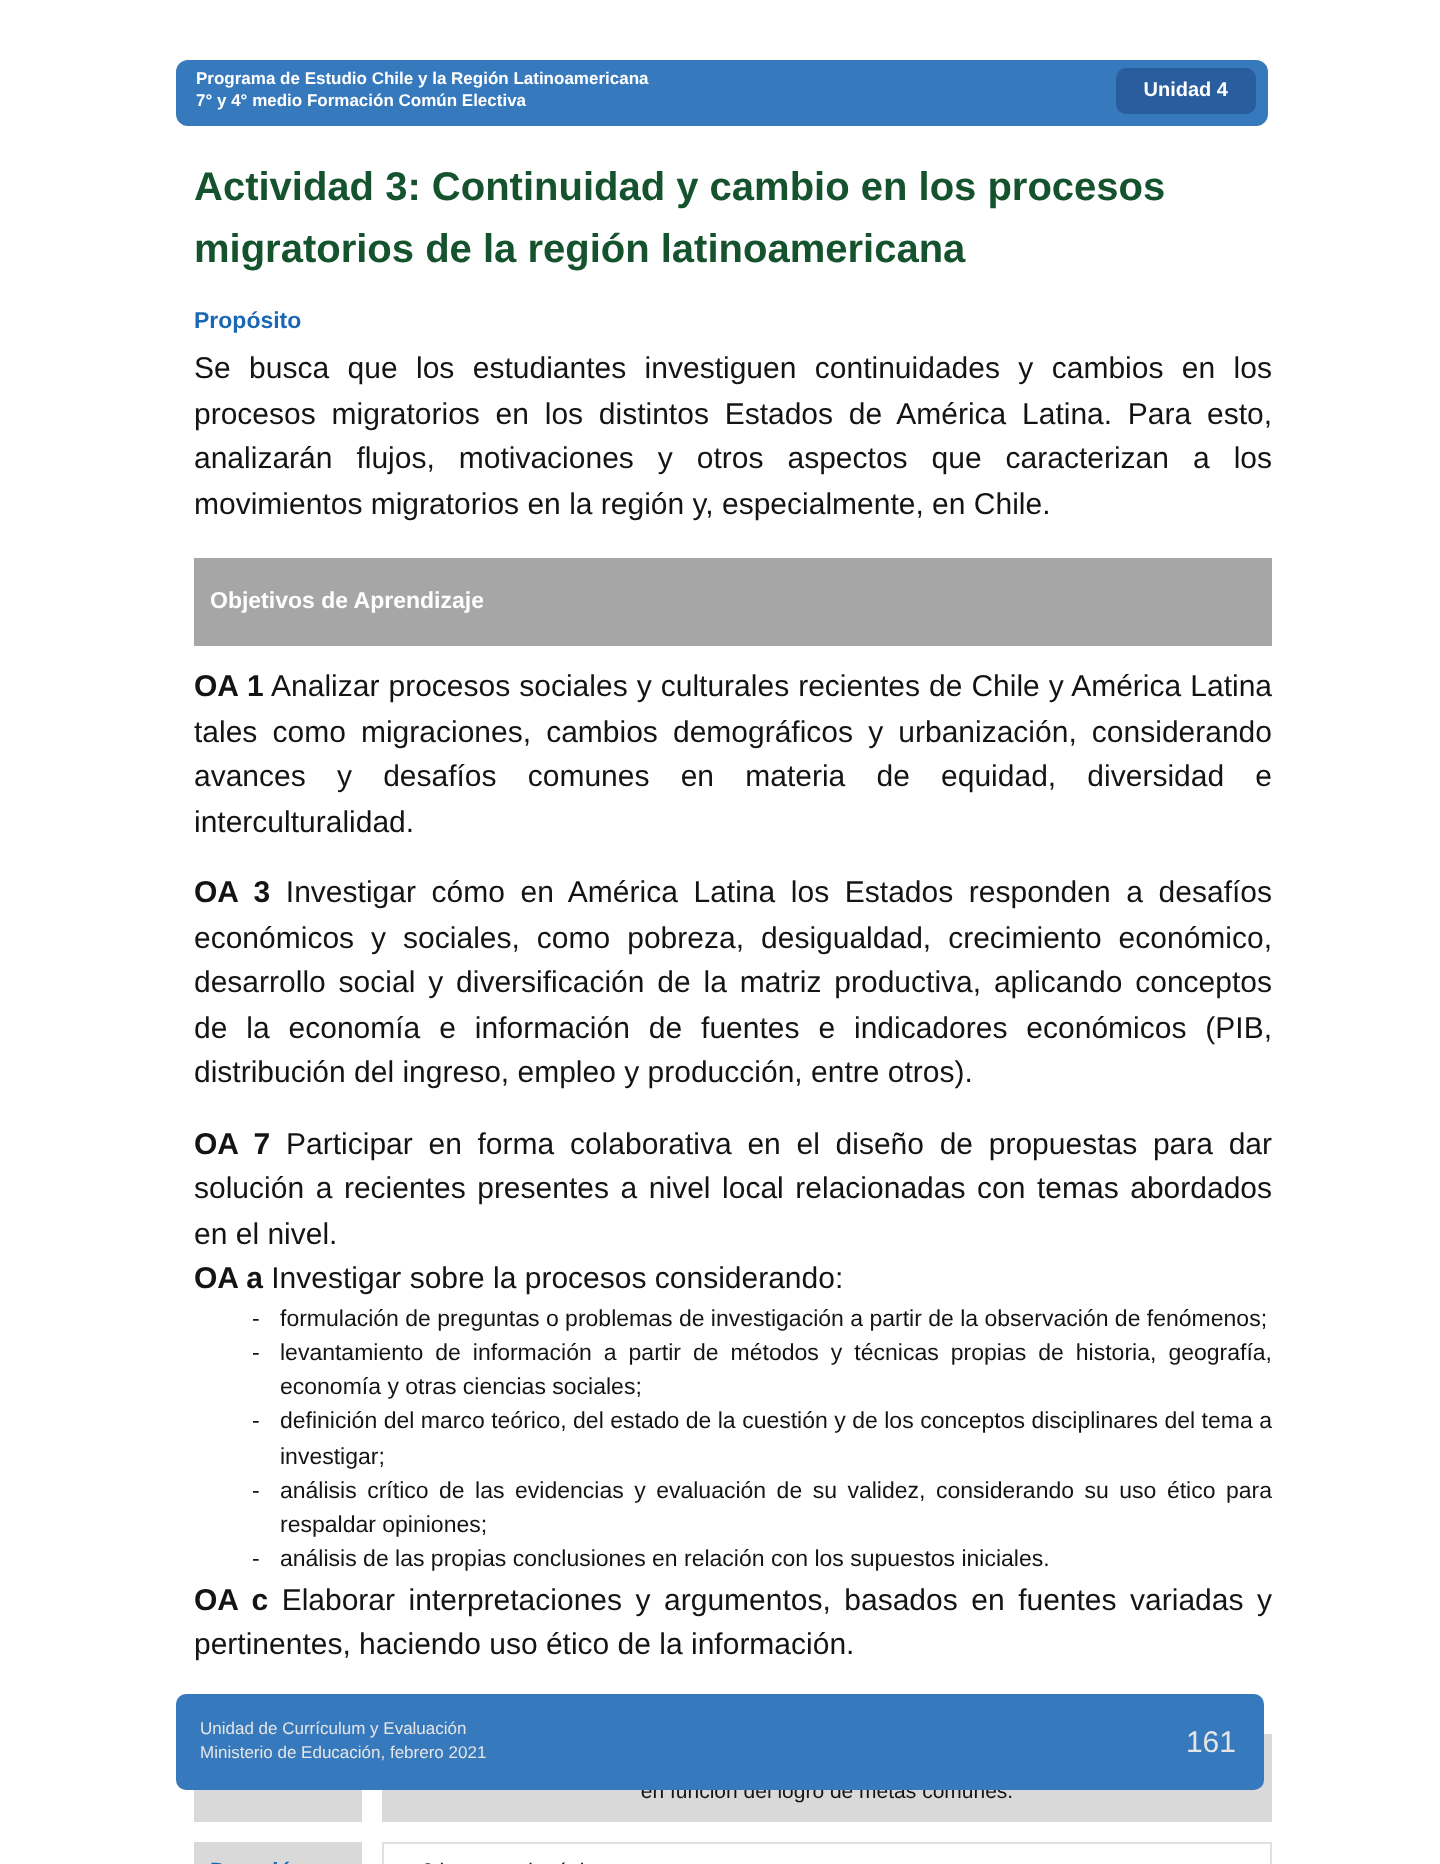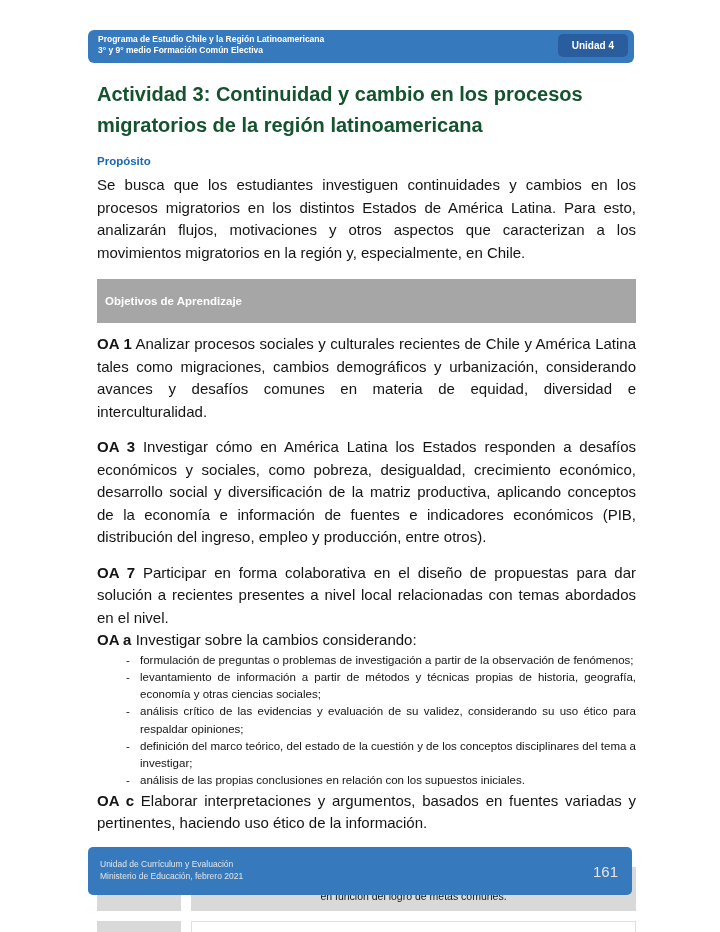--- a/index.html
+++ b/index.html
@@ -144,21 +144,21 @@
 </style>
 </head>
 <body>
 
 <div class="page">
   <div class="content">
 
     <div class="header-bar">
       <div class="header-lines">
         <div>Programa de Estudio Chile y la Región Latinoamericana</div>
-        <div>3° y 9° medio Formación Común Electiva</div>
+        <div>7° y 4° medio Formación Común Electiva</div>
       </div>
       <div class="unit-badge">Unidad 4</div>
     </div>
 
     <div class="main">
 
       <h1 class="activity-title">Actividad 3: Continuidad y cambio en los procesos migratorios de la región latinoamericana</h1>
 
       <h2 class="proposito-heading">Propósito</h2>
       <p class="para">Se busca que los estudiantes investiguen continuidades y cambios en los procesos migratorios en los distintos Estados de América Latina. Para esto, analizarán flujos, motivaciones y otros aspectos que caracterizan a los movimientos migratorios en la región y, especialmente, en Chile.</p>
@@ -175,28 +175,28 @@
         <span>Investigar cómo en América Latina los Estados responden a desafíos económicos y sociales, como pobreza, desigualdad, crecimiento económico, desarrollo social y diversificación de la matriz productiva, aplicando conceptos de la economía e información de fuentes e indicadores económicos (PIB, distribución del ingreso, empleo y producción, entre otros).</span>
       </p>
 
       <p class="para no-gap">
         <span class="oa-label">OA 7</span>
         <span>Participar en forma colaborativa en el diseño de propuestas para dar solución a recientes presentes a nivel local relacionadas con temas abordados en el nivel.</span>
       </p>
 
       <p class="para no-gap">
         <span class="oa-label">OA a</span>
-        <span>Investigar sobre la cambios considerando:</span>
+        <span>Investigar sobre la procesos considerando:</span>
       </p>
 
       <ul class="dash-list">
         <li>formulación de preguntas o problemas de investigación a partir de la observación de fenómenos;</li>
         <li>levantamiento de información a partir de métodos y técnicas propias de historia, geografía, economía y otras ciencias sociales;</li>
+        <li>definición del marco teórico, del estado de la cuestión y de los conceptos disciplinares del tema a investigar;</li>
         <li>análisis crítico de las evidencias y evaluación de su validez, considerando su uso ético para respaldar opiniones;</li>
-        <li>definición del marco teórico, del estado de la cuestión y de los conceptos disciplinares del tema a investigar;</li>
         <li>análisis de las propias conclusiones en relación con los supuestos iniciales.</li>
       </ul>
 
       <p class="para no-gap">
         <span class="oa-label">OA c</span>
         <span>Elaborar interpretaciones y argumentos, basados en fuentes variadas y pertinentes, haciendo uso ético de la información.</span>
       </p>
 
       <div class="info-table">
         <div class="cell-label">Actitudes</div>

